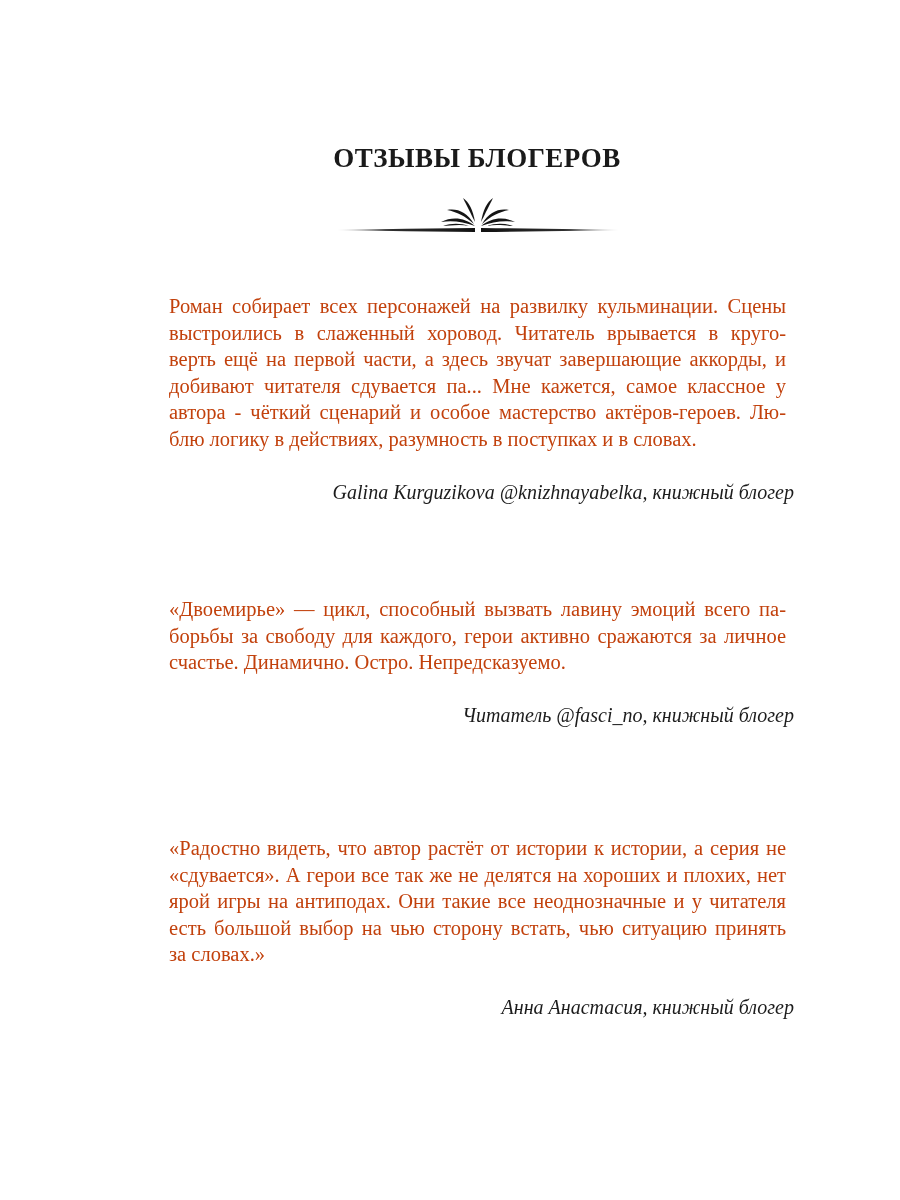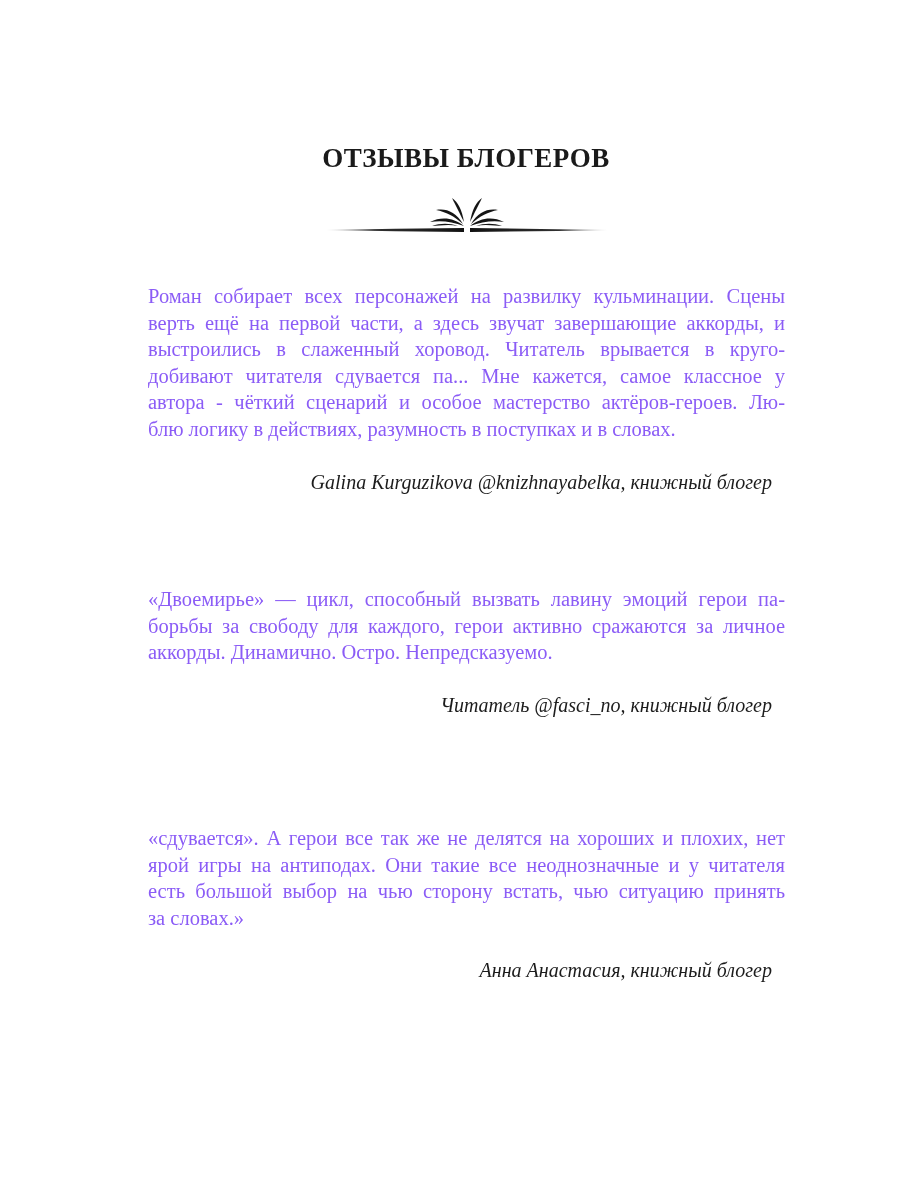--- a/index.html
+++ b/index.html
@@ -10,21 +10,21 @@
     body {
       width: 900px;
       height: 1200px;
       position: relative;
       overflow: hidden;
       color: #1c1c1c;
       font-family: "Liberation Serif", "DejaVu Serif", serif;
     }
     .page {
       position: absolute;
-      left: 0; top: 0;
+      left: 11px; top: 0;
       width: 792px; height: 1200px;
     }
     .title {
       position: absolute;
       left: 0;
       width: 932px;
       top: 143px;
       text-align: center;
       font-size: 27px;
       font-weight: bold;
@@ -38,38 +38,38 @@
       top: 196px;
       width: 282px;
       height: 42px;
     }
     .review {
       position: absolute;
       left: 146px;
       width: 641px;
     }
     .review-text {
-      margin: 2px;
+      margin: 12px;
       font-size: 20.5px;
       line-height: 26.6px;
       text-align: justify;
       hyphens: manual;
-      color: #8b5cf6;
+      color: #c2410c;
     }
     .review-text .ln {
       display: block;
       text-align: justify;
       text-align-last: justify;
       white-space: nowrap;
     }
     .review-text .ln.last {
       text-align-last: left;
     }
     .attribution {
-      margin: 15px;
+      margin: 4px;
       font-style: italic;
       font-size: 20px;
       text-align: right;
       color: #1c1c1c;
     }
     #review-1 { top: 281px; }
     #review-1 .attribution { margin-top: 28px; }
     #review-2 { top: 584px; }
     #review-2 .attribution { margin-top: 28px; }
     #review-3 { top: 823px; }
@@ -107,40 +107,41 @@
 
     <path d="M144 30 C154 22 166 20 178 26 C166 24 156 26 144 30 Z" fill="#151515"></path>
     <path d="M145 28 C152 16 162 12 172 14 C162 16 154 20 145 28 Z" fill="#151515"></path>
     <path d="M144 26 C146 14 150 6 156 2 C152 10 149 16 144 26 Z" fill="#151515"></path>
     <path d="M150 30 C160 28 170 30 176 30 C168 27 158 27 150 30 Z" fill="#151515"></path>
   </svg>
 
   <section class="review" id="review-1">
     <p class="review-text">
       <span class="ln">Роман собирает всех персонажей на развилку кульминации. Сцены</span>
+      <span class="ln">выстроились в слаженный хоровод. Читатель врывается в круго-</span>
       <span class="ln">верть ещё на первой части, а здесь звучат завершающие аккорды, и</span>
-      <span class="ln">выстроились в слаженный хоровод. Читатель врывается в круго-</span>
       <span class="ln">добивают читателя сдувается па... Мне кажется, самое классное у</span>
       <span class="ln">автора - чёткий сценарий и особое мастерство актёров-героев. Лю-</span>
       <span class="ln last">блю логику в действиях, разумность в поступках и в словах.</span>
     </p>
     <p class="attribution">Galina Kurguzikova @knizhnayabelka, книжный блогер</p>
   </section>
 
   <section class="review" id="review-2">
     <p class="review-text">
-      <span class="ln">«Двоемирье» — цикл, способный вызвать лавину эмоций герои па-</span>
+      <span class="ln">«Двоемирье» — цикл, способный вызвать лавину эмоций всего па-</span>
       <span class="ln">борьбы за свободу для каждого, герои активно сражаются за личное</span>
-      <span class="ln last">аккорды. Динамично. Остро. Непредсказуемо.</span>
+      <span class="ln last">счастье. Динамично. Остро. Непредсказуемо.</span>
     </p>
     <p class="attribution">Читатель @fasci_no, книжный блогер</p>
   </section>
 
   <section class="review" id="review-3">
     <p class="review-text">
+      <span class="ln">«Радостно видеть, что автор растёт от истории к истории, а серия не</span>
       <span class="ln">«сдувается». А герои все так же не делятся на хороших и плохих, нет</span>
       <span class="ln">ярой игры на антиподах. Они такие все неоднозначные и у читателя</span>
       <span class="ln">есть большой выбор на чью сторону встать, чью ситуацию принять</span>
       <span class="ln last">за словах.»</span>
     </p>
     <p class="attribution">Анна Анастасия, книжный блогер</p>
   </section>
 
 </div>
 

